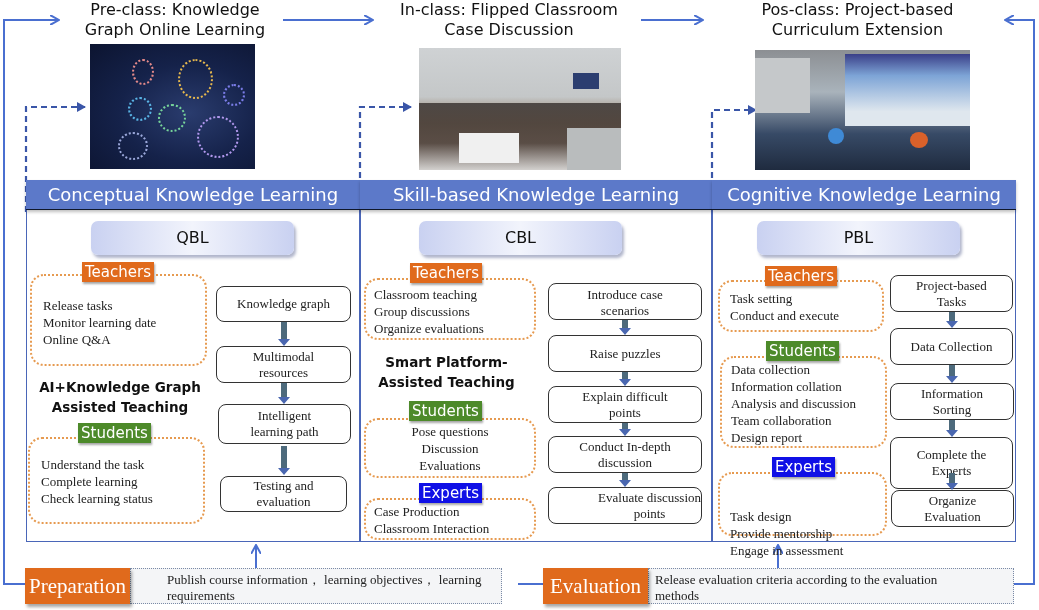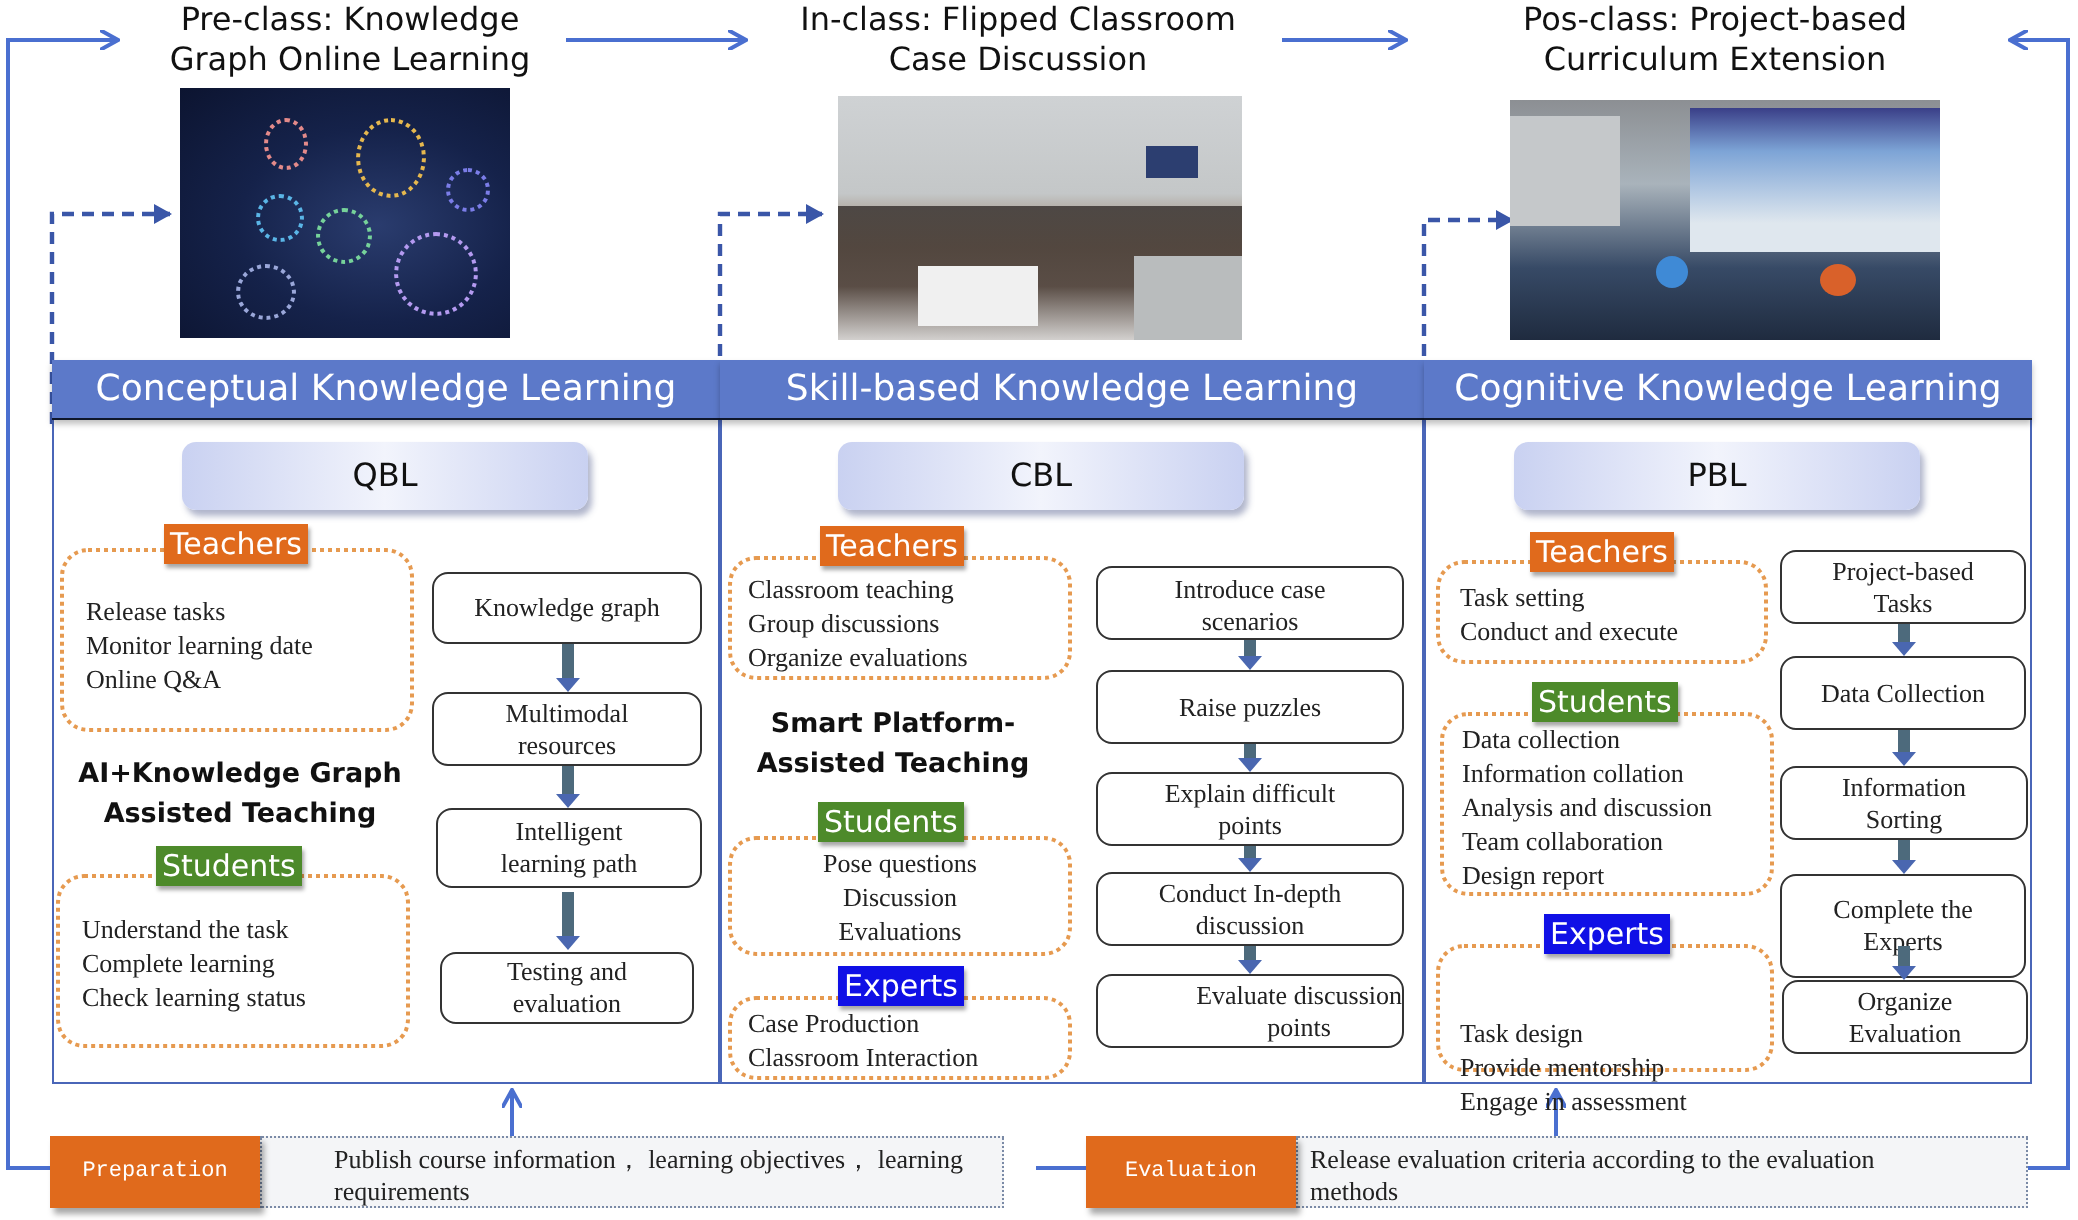--- a/index.html
+++ b/index.html
@@ -20,21 +20,21 @@
   .tag-teachers { background: #e06a1c; }
   .tag-students { background: #4d8a2a; }
   .tag-experts { background: #1010e6; }
   .list { position: absolute; font-size: 13px; line-height: 17px; color: #222; }
   .list div { white-space: nowrap; }
   .flow-box { position: absolute; border: 1.5px solid #333; border-radius: 8px; background: #fff; font-size: 13px; line-height: 16px; text-align: center; display: flex; align-items: center; justify-content: center; color: #222; }
   .down-arrow { position: absolute; width: 12px; }
   .down-arrow .shaft { position: absolute; left: 3px; top: 0; width: 6px; background: #4d6a7c; }
   .down-arrow .head { position: absolute; left: 0; width: 0; height: 0; border-left: 6px solid transparent; border-right: 6px solid transparent; border-top: 7px solid #4a67b0; }
   .assist { position: absolute; text-align: center; font-family: "DejaVu Sans", sans-serif; font-weight: bold; font-size: 13.5px; line-height: 20px; color: #111; }
-  .orange-tag { position: absolute; background: #e06a1c; color: #fff; font-family: Liberation Mono, monospace; font-size: 11px; line-height: 36px; height: 36px; text-align: center; box-shadow: 2px 3px 3px rgba(0,0,0,0.35); }
+  .orange-tag { position: absolute; background: #e06a1c; color: #fff; font-family: Liberation Serif, serif; font-size: 21px; line-height: 36px; height: 36px; text-align: center; box-shadow: 2px 3px 3px rgba(0,0,0,0.35); }
   .note-box { position: absolute; border: 1px dotted #7a8aa6; background: #f4f5f7; font-size: 13px; line-height: 16px; padding: 3px 6px; color: #222; }
   svg.lines { position: absolute; left: 0; top: 0; }
 </style>
 </head>
 <body>
 
 <svg class="lines" width="1039" height="610">
   <defs>
     <marker id="ah" markerWidth="10" markerHeight="10" refX="8" refY="5" orient="auto" markerUnits="userSpaceOnUse">
       <path d="M0,0 L9,5 L0,10" fill="none" stroke="#4a6fd0" stroke-width="2"></path>

